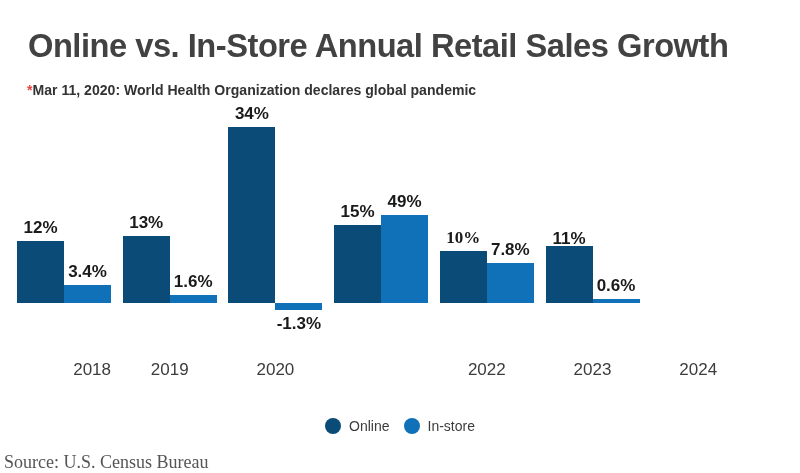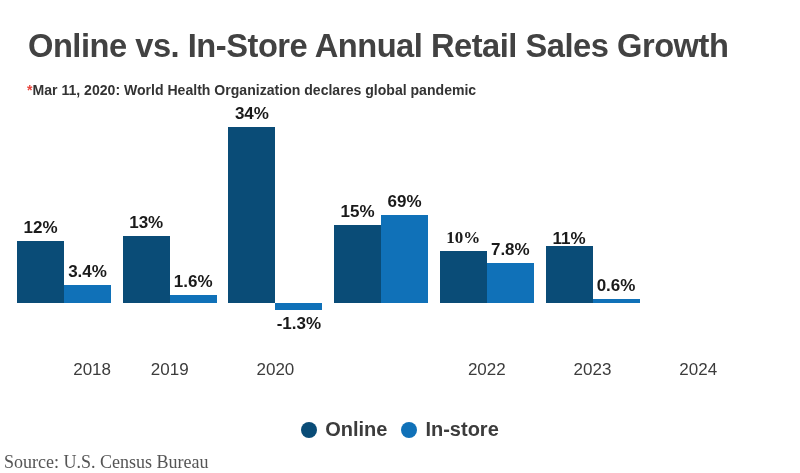--- a/index.html
+++ b/index.html
@@ -59,21 +59,21 @@
   }
   .axis-tick .ast{color:#e8453c;font-size:15px;vertical-align:top;}
 
   
   .legend{
     position:absolute;left:0;top:418px;width:800px;
     display:flex;justify-content:center;align-items:center;gap:14px;
   }
   .legend-item{display:flex;align-items:center;gap:8px;}
   .legend-dot{width:16px;height:16px;border-radius:50%;display:block;}
-  .legend-label{font-size:20px;color:#3c3c3c;font-weight:bold;}
+  .legend-label{font-size:14px;color:#3c3c3c;}
 
   
   .source{
     position:absolute;left:4px;top:452px;
     font-family:"Liberation Serif", serif;
     font-size:18px;color:#555555;
   }
 </style>
 </head>
 <body>
@@ -100,21 +100,21 @@
       <div class="group" style="left: 228.4px; width: 94px;">
         <div class="bar bar-online" style="left: 0px; width: 47px; height: 176.398px; bottom: 7px;"></div>
         <div class="bar-label" style="left: 0px; width: 47px; bottom: 188.398px;">34%</div>
         <div class="bar bar-instore neg" style="left: 47px; width: 47px; height: 6.74462px; top: 193px;"></div>
         <div class="bar-label" style="left: 47px; width: 47px; top: 204.745px;">-1.3%</div>
       </div>
       <div class="group" style="left: 334.1px; width: 94px;">
         <div class="bar bar-online" style="left: 0px; width: 47px; height: 77.8226px; bottom: 7px;"></div>
         <div class="bar-label" style="left: 0px; width: 47px; bottom: 89.8226px;">15%</div>
         <div class="bar bar-instore" style="left: 47px; width: 47px; height: 88.1989px; bottom: 7px;"></div>
-        <div class="bar-label" style="left: 47px; width: 47px; bottom: 100.199px;">69%</div>
+        <div class="bar-label" style="left: 47px; width: 47px; bottom: 100.199px;">49%</div>
       </div>
       <div class="group" style="left: 439.8px; width: 94px;">
         <div class="bar bar-online" style="left: 0px; width: 47px; height: 51.8817px; bottom: 7px;"></div>
         <div class="bar-label" style="left: 0px; width: 47px; bottom: 63.8817px; font-family: Liberation Serif, serif;">10%</div>
         <div class="bar bar-instore" style="left: 47px; width: 47px; height: 40.4677px; bottom: 7px;"></div>
         <div class="bar-label" style="left: 47px; width: 47px; bottom: 52.4677px;">7.8%</div>
       </div>
       <div class="group" style="left: 545.5px; width: 94px;">
         <div class="bar bar-online" style="left: 0px; width: 47px; height: 57.0699px; bottom: 7px;"></div>
         <div class="bar-label" style="left: 0px; width: 47px; bottom: 63px;">11%</div>

